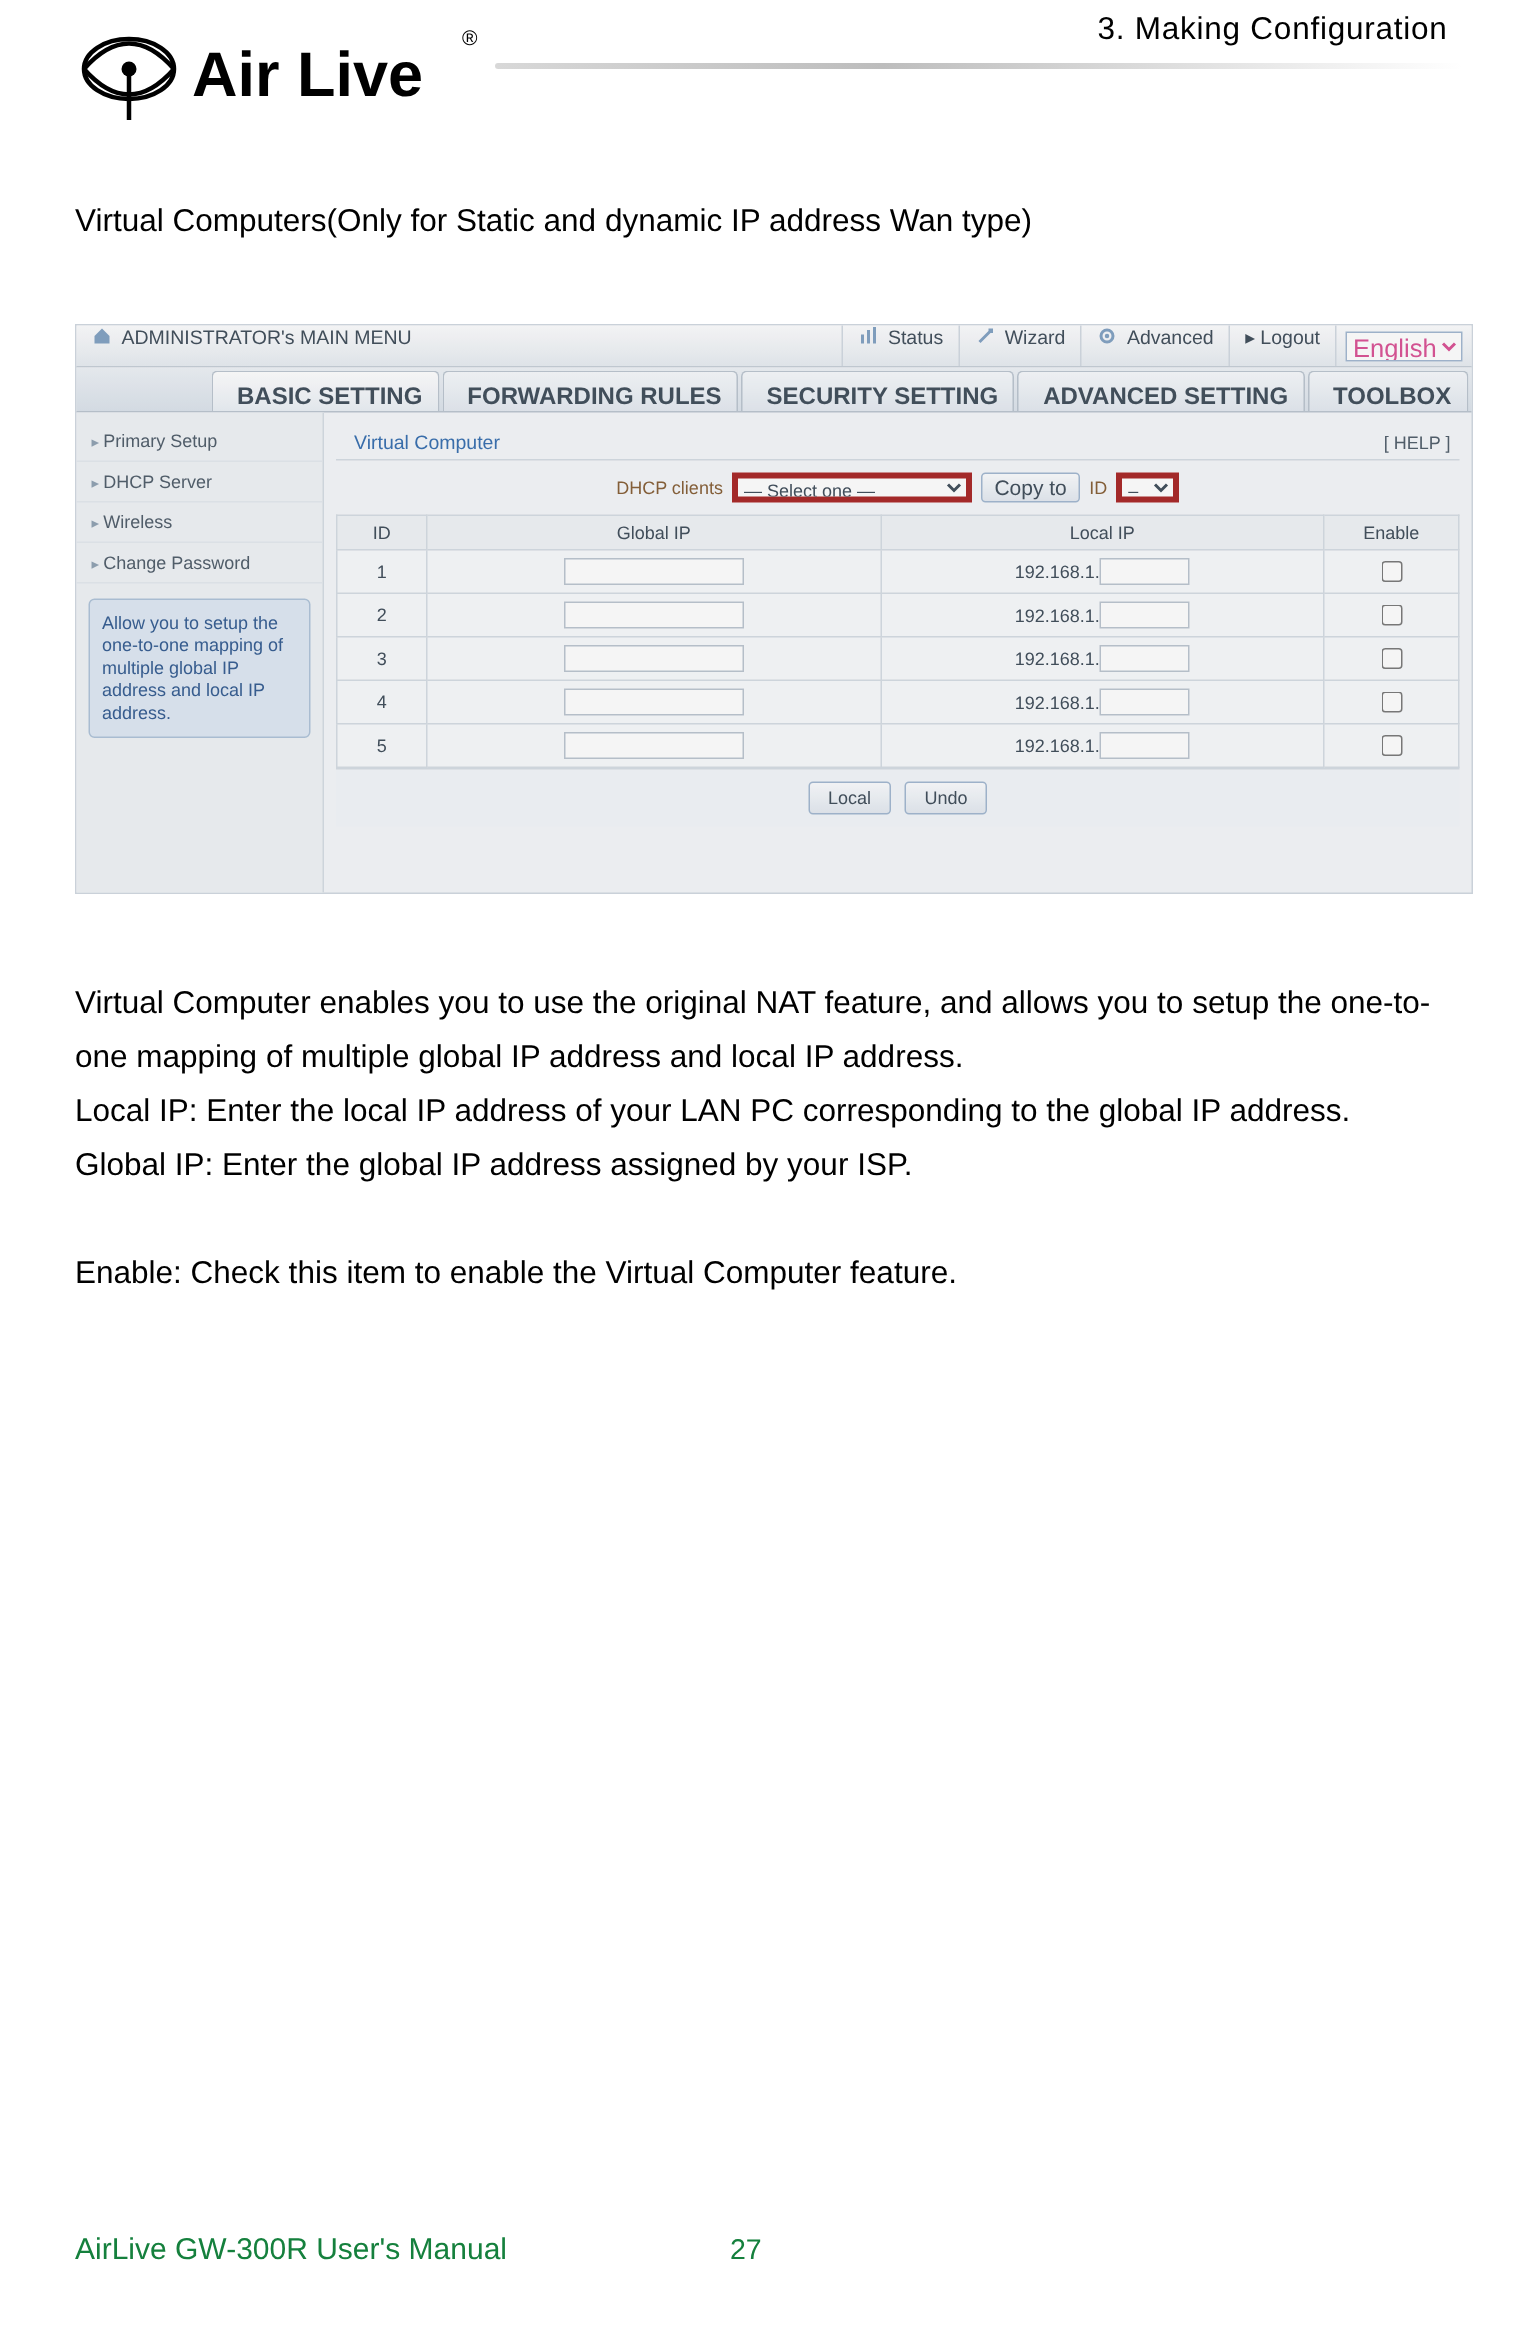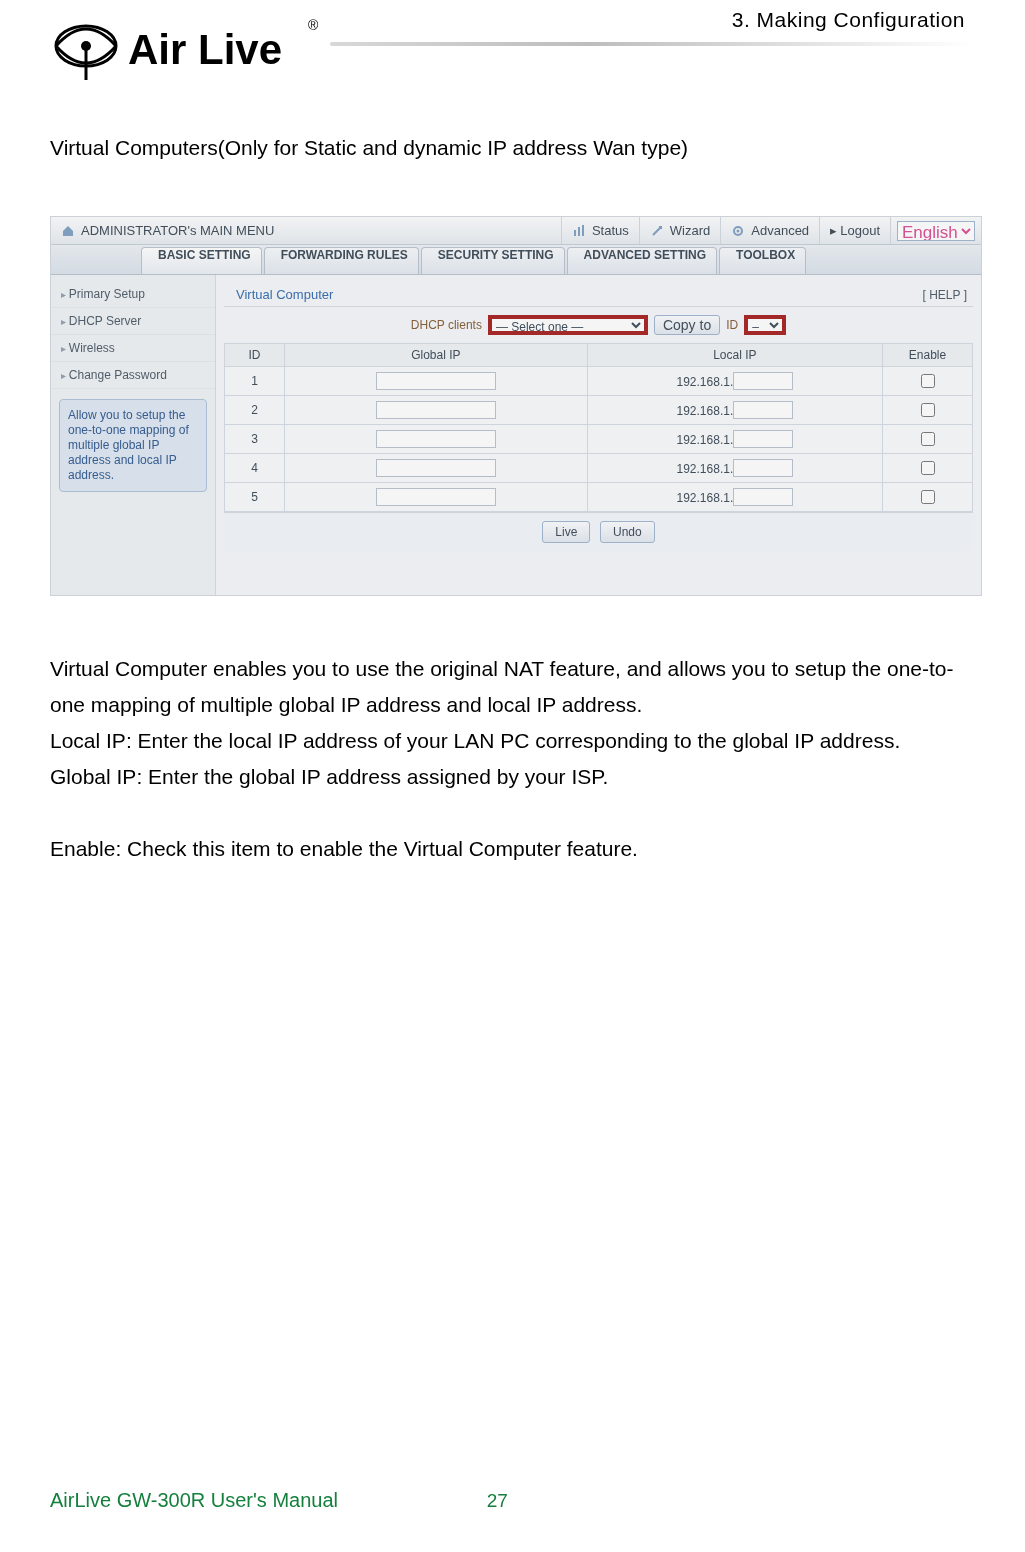--- a/index.html
+++ b/index.html
@@ -6,27 +6,27 @@
 .page{width:1025px;height:1552px;position:relative;margin:0 auto;box-sizing:border-box;padding:0 50px}
 .hdr{position:relative;height:90px}
 .hdr .chap{position:absolute;right:10px;top:8px;font-size:21px;color:#000;letter-spacing:.5px}
 .hdr .rule{position:absolute;left:280px;right:0;top:42px;height:4px;background:linear-gradient(to right,#d8d8d8,#bdbdbd 40%,#fff);border-radius:2px}
 .logo-wrap{position:absolute;left:0;top:2px;width:280px;height:88px}
 .logo-wrap svg{width:280px;height:88px}
 .body-text{font-size:21px;line-height:36px;color:#000;margin-top:40px}
 .screenshot{margin-top:50px;width:930px;background:#f4f7fa;border:1px solid #cfd8e2;font-family:Arial,Helvetica,sans-serif;color:#3a4a5a;font-size:13px;position:relative;filter:blur(0);image-rendering:auto}
 .screenshot *{box-sizing:border-box}
 .topbar{display:flex;align-items:center;height:28px;background:linear-gradient(#fdfdfe,#e6ecf2);border-bottom:1px solid #c3cdd8}
-.topbar .seg{display:flex;align-items:center;gap:6px;padding:0 10px;border-right:1px solid #cfd8e2;height:100%}
+.topbar .seg{display:flex;align-items:flex-start;gap:6px;padding:0 10px;border-right:1px solid #cfd8e2;height:100%}
 .topbar .seg.grow{flex:1}
 .topbar .icon{width:14px;height:14px;display:inline-block}
 .lang{margin-left:auto;display:flex;align-items:center;gap:4px;padding:0 6px}
 .lang select{height:20px;font-size:17px;color:#ec4899;border:1px solid #9cb6d4;background:#fff}
 .tabbar{display:flex;height:30px;background:linear-gradient(#ecf1f6,#d9e2ec);border-bottom:1px solid #b8c4d1;padding-left:90px}
-.tabbar .tab{display:flex;align-items:flex-start;gap:6px;padding:0 10px;border:1px solid #b8c4d1;border-bottom:none;margin-right:2px;margin-top:2px;background:linear-gradient(#f6f9fc,#e2e9f1);border-radius:4px 4px 0 0;font-size:12px;color:#3a4a5a;font-weight:bold}
+.tabbar .tab{display:flex;align-items:flex-end;gap:6px;padding:0 10px;border:1px solid #b8c4d1;border-bottom:none;margin-right:2px;margin-top:2px;background:linear-gradient(#f6f9fc,#e2e9f1);border-radius:4px 4px 0 0;font-size:16px;color:#3a4a5a;font-weight:bold}
 .tabbar .tab.active{background:linear-gradient(#fff,#e9eff6)}
 .main{display:flex;min-height:320px}
 .sidebar{width:165px;background:#eef2f6;border-right:1px solid #d3dbe4;padding:6px 0}
 .sidebar .item{padding:6px 10px;border-bottom:1px solid #e2e8ef;color:#4a5a6a;font-size:12px}
 .sidebar .item::before{content:"▸ ";color:#8aa0b5;font-size:10px}
 .sidebar .hint{margin:10px 8px;background:#dce8f6;border:1px solid #a9c2dd;border-radius:4px;padding:8px;color:#2a5a9a;font-size:12px;line-height:15px}
 .content{flex:1;padding:8px}
 .panel-title{display:flex;align-items:center;gap:6px;padding:4px 6px;border-bottom:1px solid #d3dbe4;color:#2a6dbb;font-size:13px}
 .panel-title .help{margin-left:auto;color:#4a5a6a;font-size:12px}
 .dhcp-row{display:flex;align-items:center;justify-content:center;gap:6px;padding:8px 0;color:#8a5a2a;font-size:12px}
@@ -207,21 +207,21 @@
             </tr>
             <tr>
               <td>5</td>
               <td><input type="text" class="gip" style=""></td>
               <td><span>192.168.1.</span><input type="text" class="lip" style=""></td>
               <td><input type="checkbox" style=""></td>
             </tr>
           </tbody>
         </table>
         <div class="btnrow">
-          <button>Live</button>
+          <button>Local</button>
           <button>Undo</button>
         </div>
       </div>
     </div>
   </div>
 
   <div class="body-text" style="margin-top:55px">
     <div>Virtual Computer enables you to use the original NAT feature, and allows you to setup the one-to-one mapping of multiple global IP address and local IP address.</div>
     <div>Local IP: Enter the local IP address of your LAN PC corresponding to the global IP address.</div>
     <div>Global IP: Enter the global IP address assigned by your ISP.</div>

